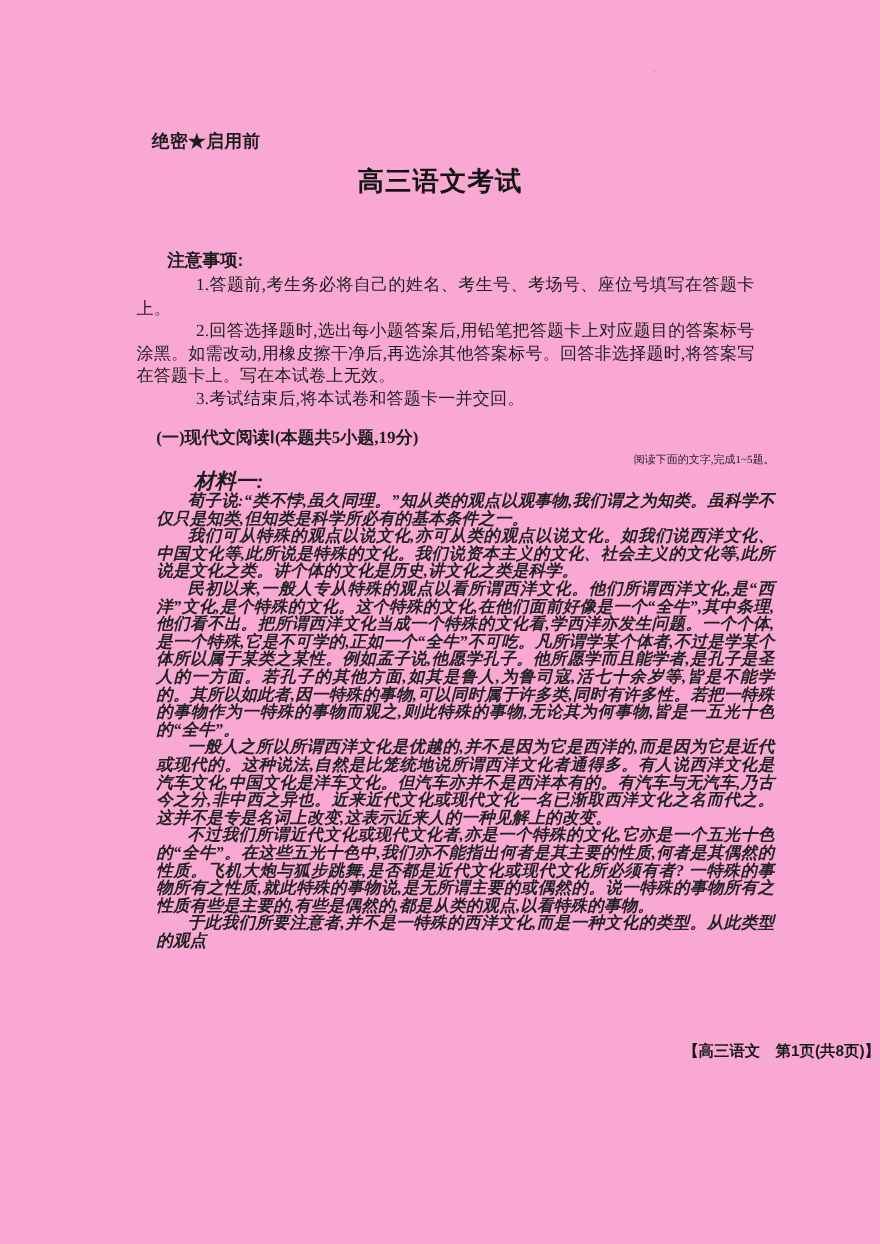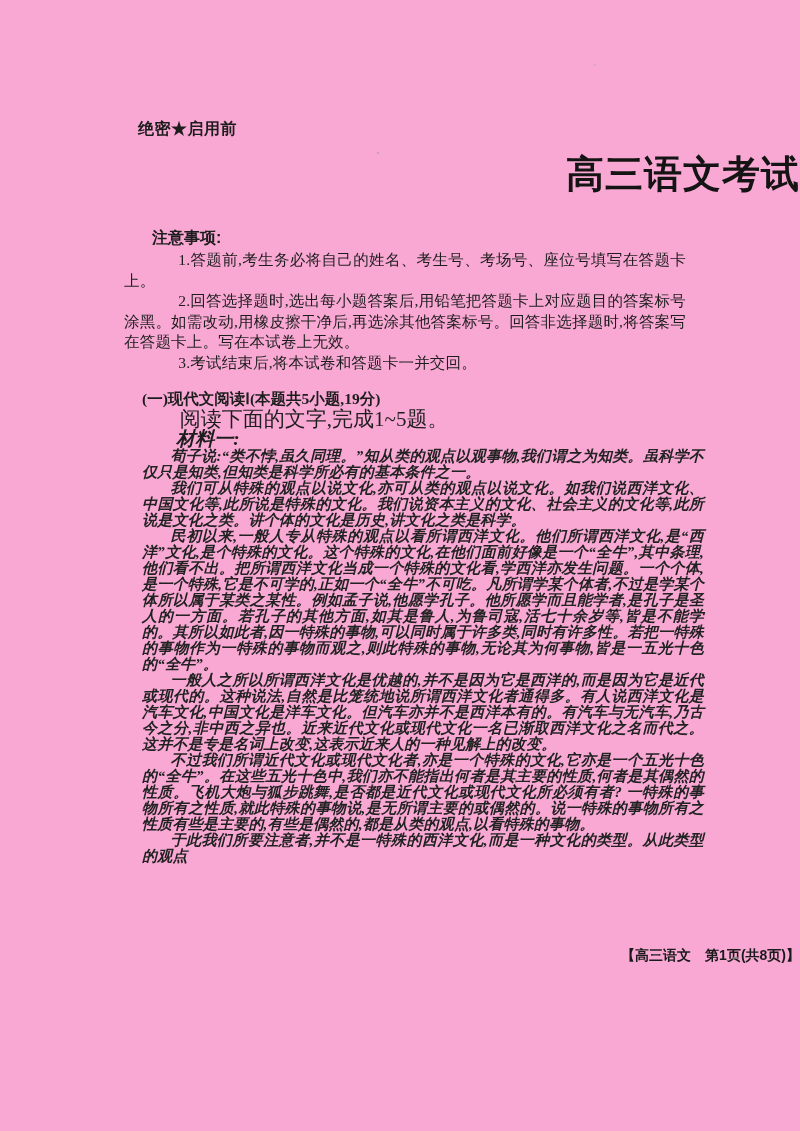--- a/index.html
+++ b/index.html
@@ -20,22 +20,22 @@
     font-weight: bold;
     font-family: "Liberation Sans", sans-serif;
     letter-spacing: 0.5px;
   }
   .title {
     position: absolute;
     left: 0;
     right: 0;
     top: 149px;
     margin: 0;
-    text-align: right;
-    font-size: 38px;
+    text-align: center;
+    font-size: 24px;
     font-weight: bold;
     font-family: "Liberation Sans", sans-serif;
     letter-spacing: 1px;
     color: #141414;
   }
   .notice {
     position: absolute;
     left: 124px;
     top: 226px;
     width: 562px;
@@ -67,23 +67,24 @@
     font-family: "Liberation Sans", sans-serif;
     line-height: 22px;
   }
   .sub-heading {
     font-size: 15.5px;
     font-weight: bold;
     line-height: 21px;
   }
   .instruction {
     margin: 0;
-    font-size: 21px;
+    font-size: 10px;
     line-height: 20px;
     text-indent: 1.8em;
+    text-align: right;
   }
   .material-label {
     margin: 0;
     font-size: 19px;
     font-weight: bold;
     font-style: italic;
     line-height: 19px;
     text-indent: 1.8em;
   }
   .material-para {

